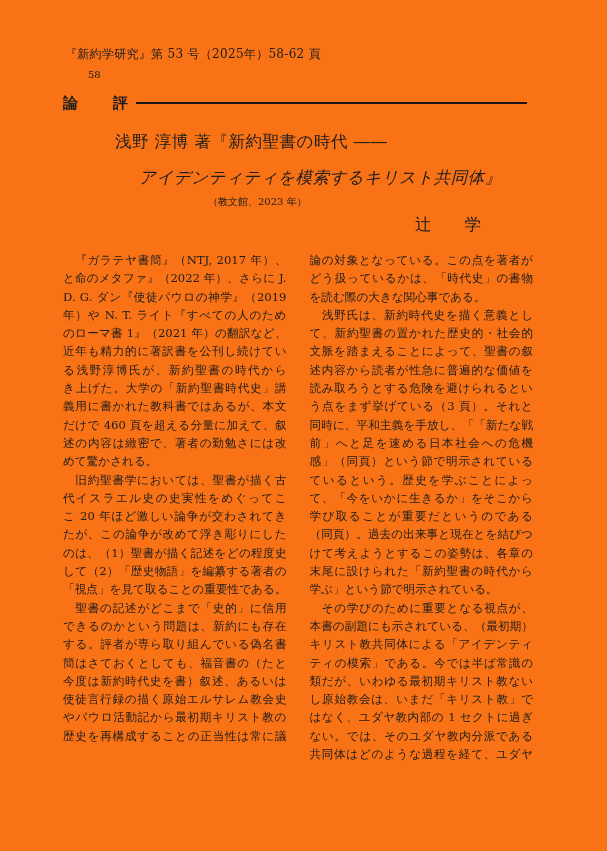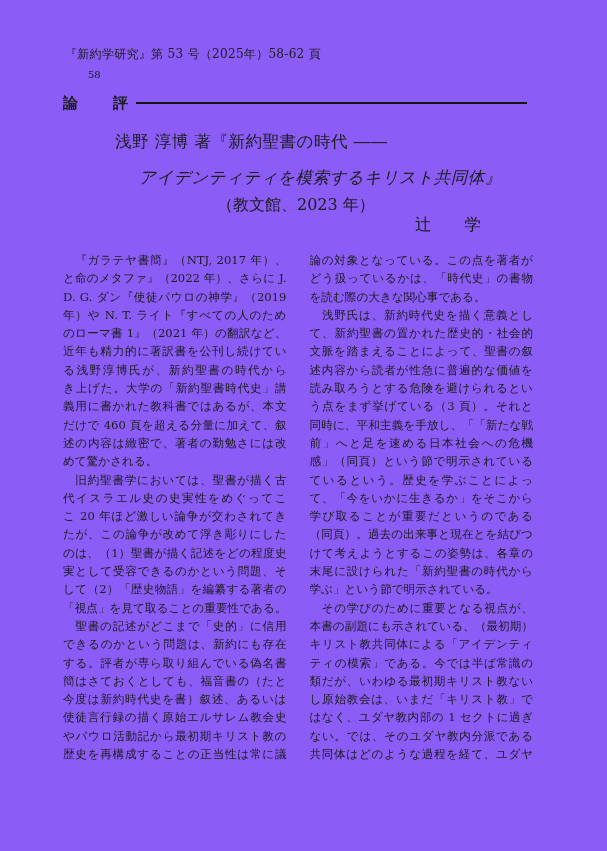--- a/index.html
+++ b/index.html
@@ -11,21 +11,21 @@
     width: 607px;
     height: 851px;
     position: relative;
     font-family: "DejaVu Serif", "Liberation Serif", serif;
     color: #1c1c1c;
     overflow: hidden;
   }
   .page {
     position: absolute;
     inset: 0;
-    background: #8b5cf6;
+    background: #f97316;
   }
   .citation {
     position: absolute;
     left: 65px;
     top: 46px;
     font-size: 12px;
     letter-spacing: 0.3px;
     white-space: nowrap;
   }
   .page-number {
@@ -70,23 +70,23 @@
     position: absolute;
     left: 139px;
     top: 167px;
     font-size: 16.5px;
     letter-spacing: 0.5px;
     white-space: nowrap;
     font-style: italic;
   }
   .publisher-line {
     position: absolute;
-    left: 217px;
+    left: 208px;
     top: 195px;
-    font-size: 16px;
+    font-size: 10px;
     white-space: nowrap;
   }
   .reviewer {
     position: absolute;
     left: 415px;
     top: 214px;
     font-size: 16.5px;
     display: flex;
   }
   .reviewer .given {
@@ -155,21 +155,20 @@
         <div class="line">き上げた。大学の「新約聖書時代史」講</div>
         <div class="line">義用に書かれた教科書ではあるが、本文</div>
         <div class="line">だけで 460 頁を超える分量に加えて、叙</div>
         <div class="line">述の内容は緻密で、著者の勤勉さには改</div>
         <div class="line para-end">めて驚かされる。</div>
         <div class="line">　旧約聖書学においては、聖書が描く古</div>
         <div class="line">代イスラエル史の史実性をめぐってこ</div>
         <div class="line">こ 20 年ほど激しい論争が交わされてき</div>
         <div class="line">たが、この論争が改めて浮き彫りにした</div>
         <div class="line">のは、（1）聖書が描く記述をどの程度史</div>
-        <div class="line">実として受容できるのかという問題、そ</div>
         <div class="line">して（2）「歴史物語」を編纂する著者の</div>
         <div class="line">「視点」を見て取ることの重要性である。</div>
         <div class="line">　聖書の記述がどこまで「史的」に信用</div>
         <div class="line">できるのかという問題は、新約にも存在</div>
         <div class="line">する。評者が専ら取り組んでいる偽名書</div>
         <div class="line">簡はさておくとしても、福音書の（たと</div>
         <div class="line">今度は新約時代史を書）叙述、あるいは</div>
         <div class="line">使徒言行録の描く原始エルサレム教会史</div>
         <div class="line">やパウロ活動記から最初期キリスト教の</div>
         <div class="line">歴史を再構成することの正当性は常に議</div>

